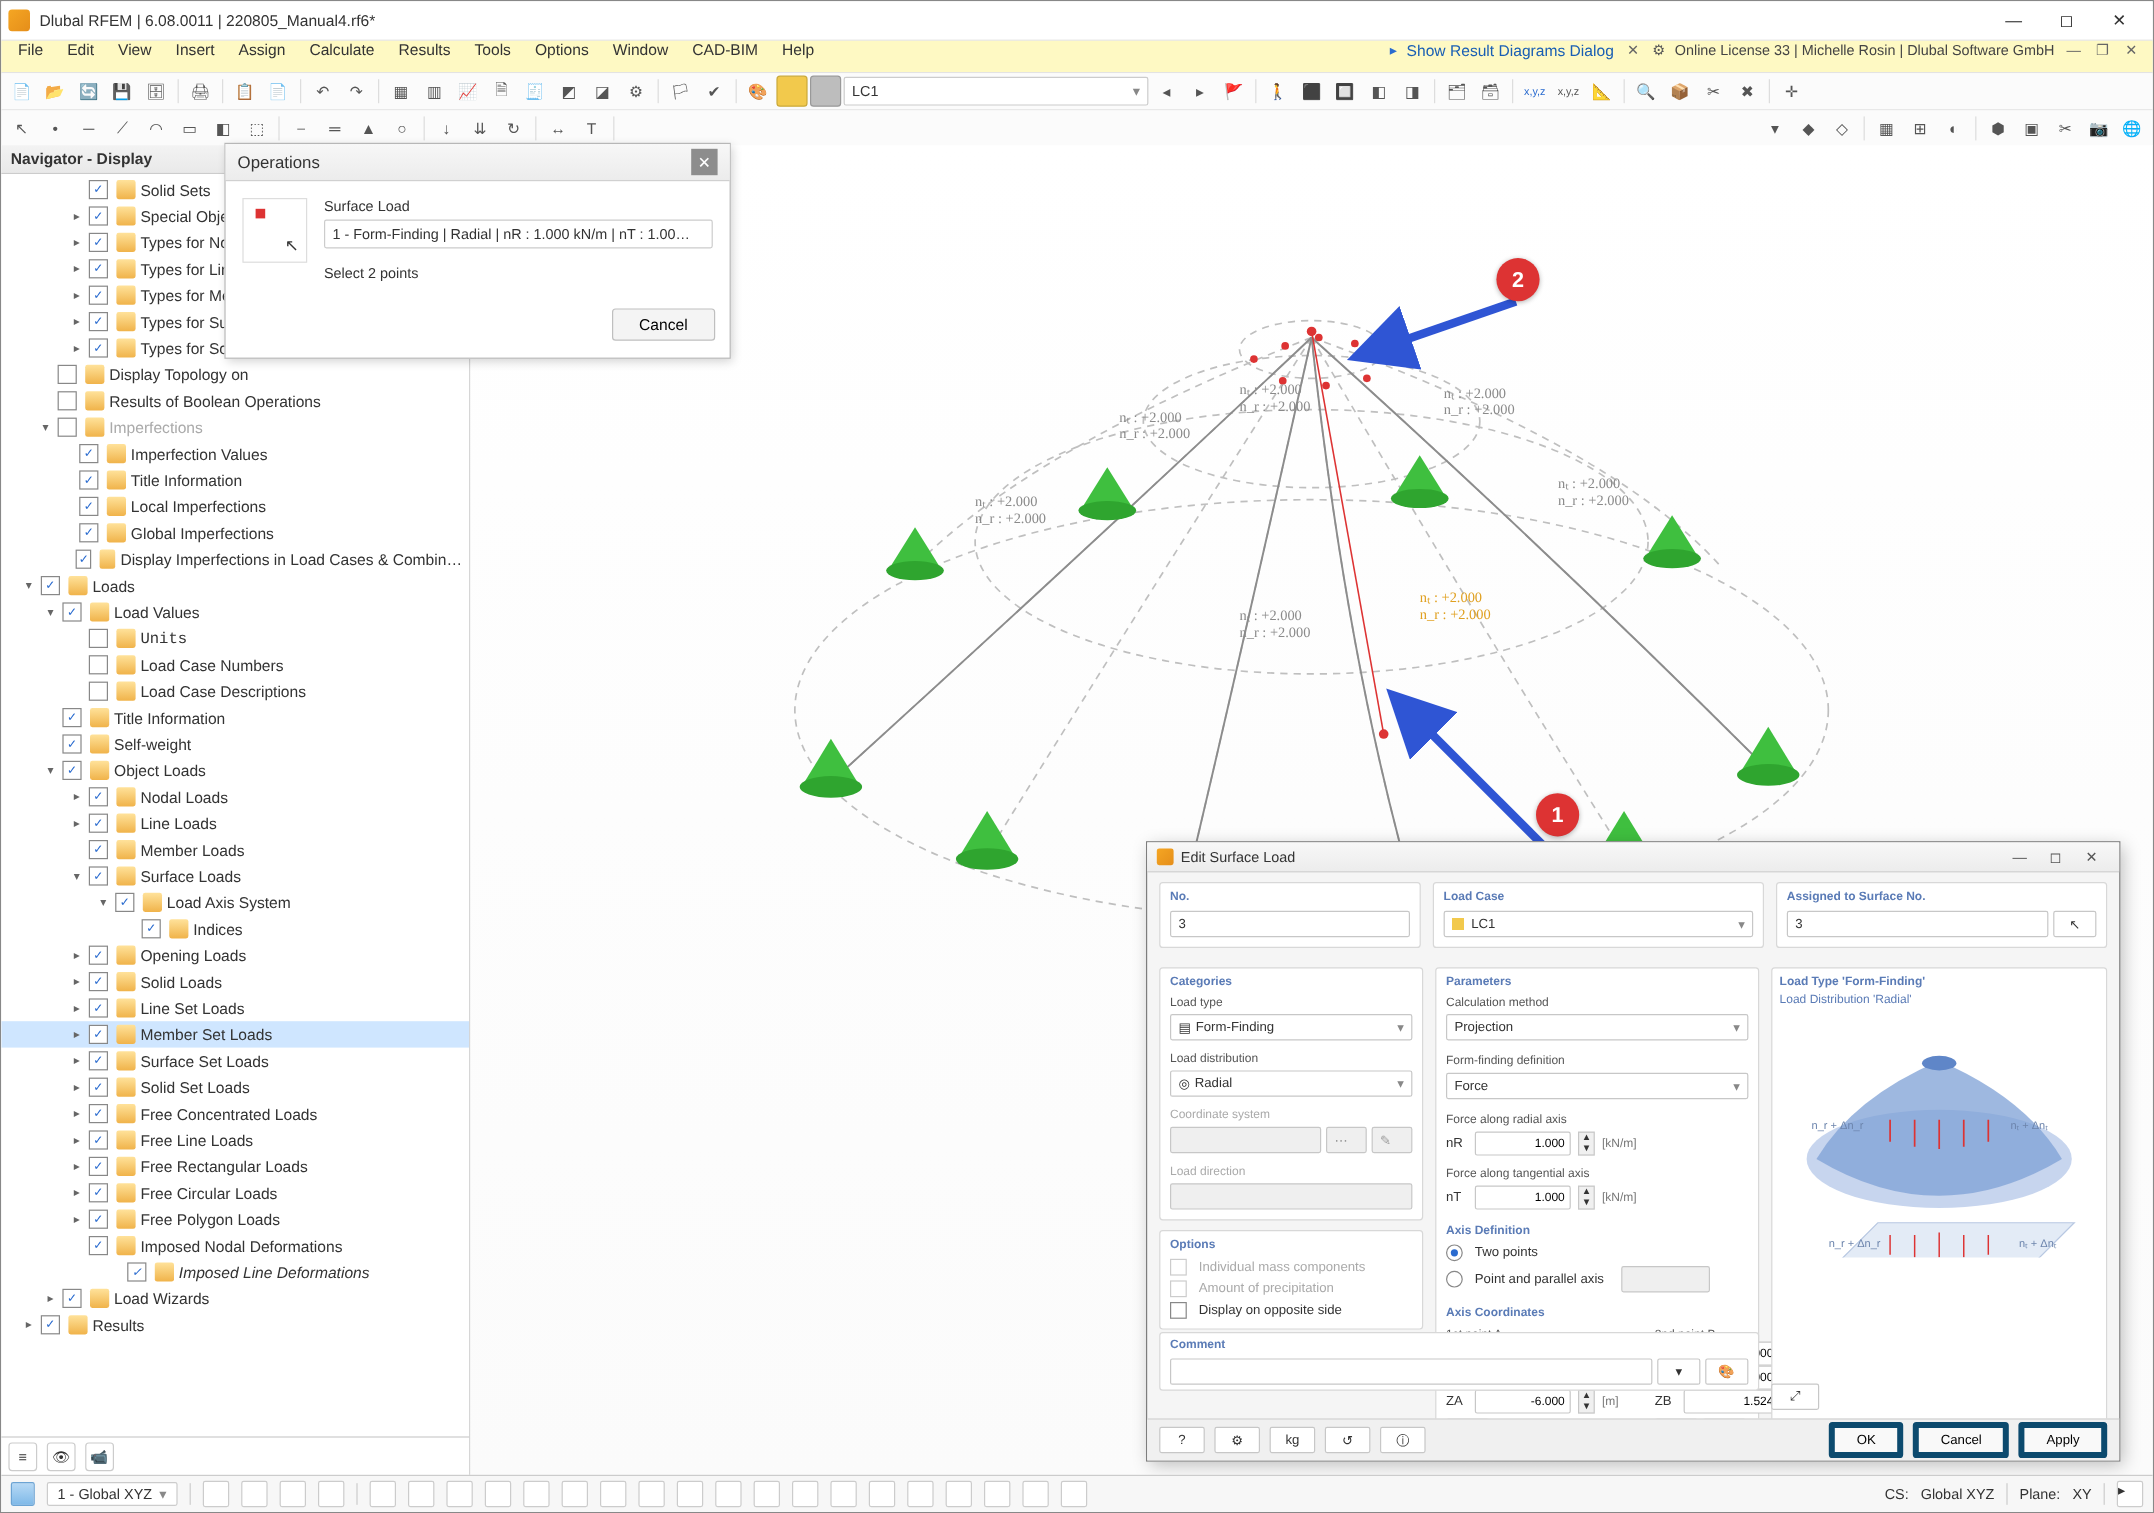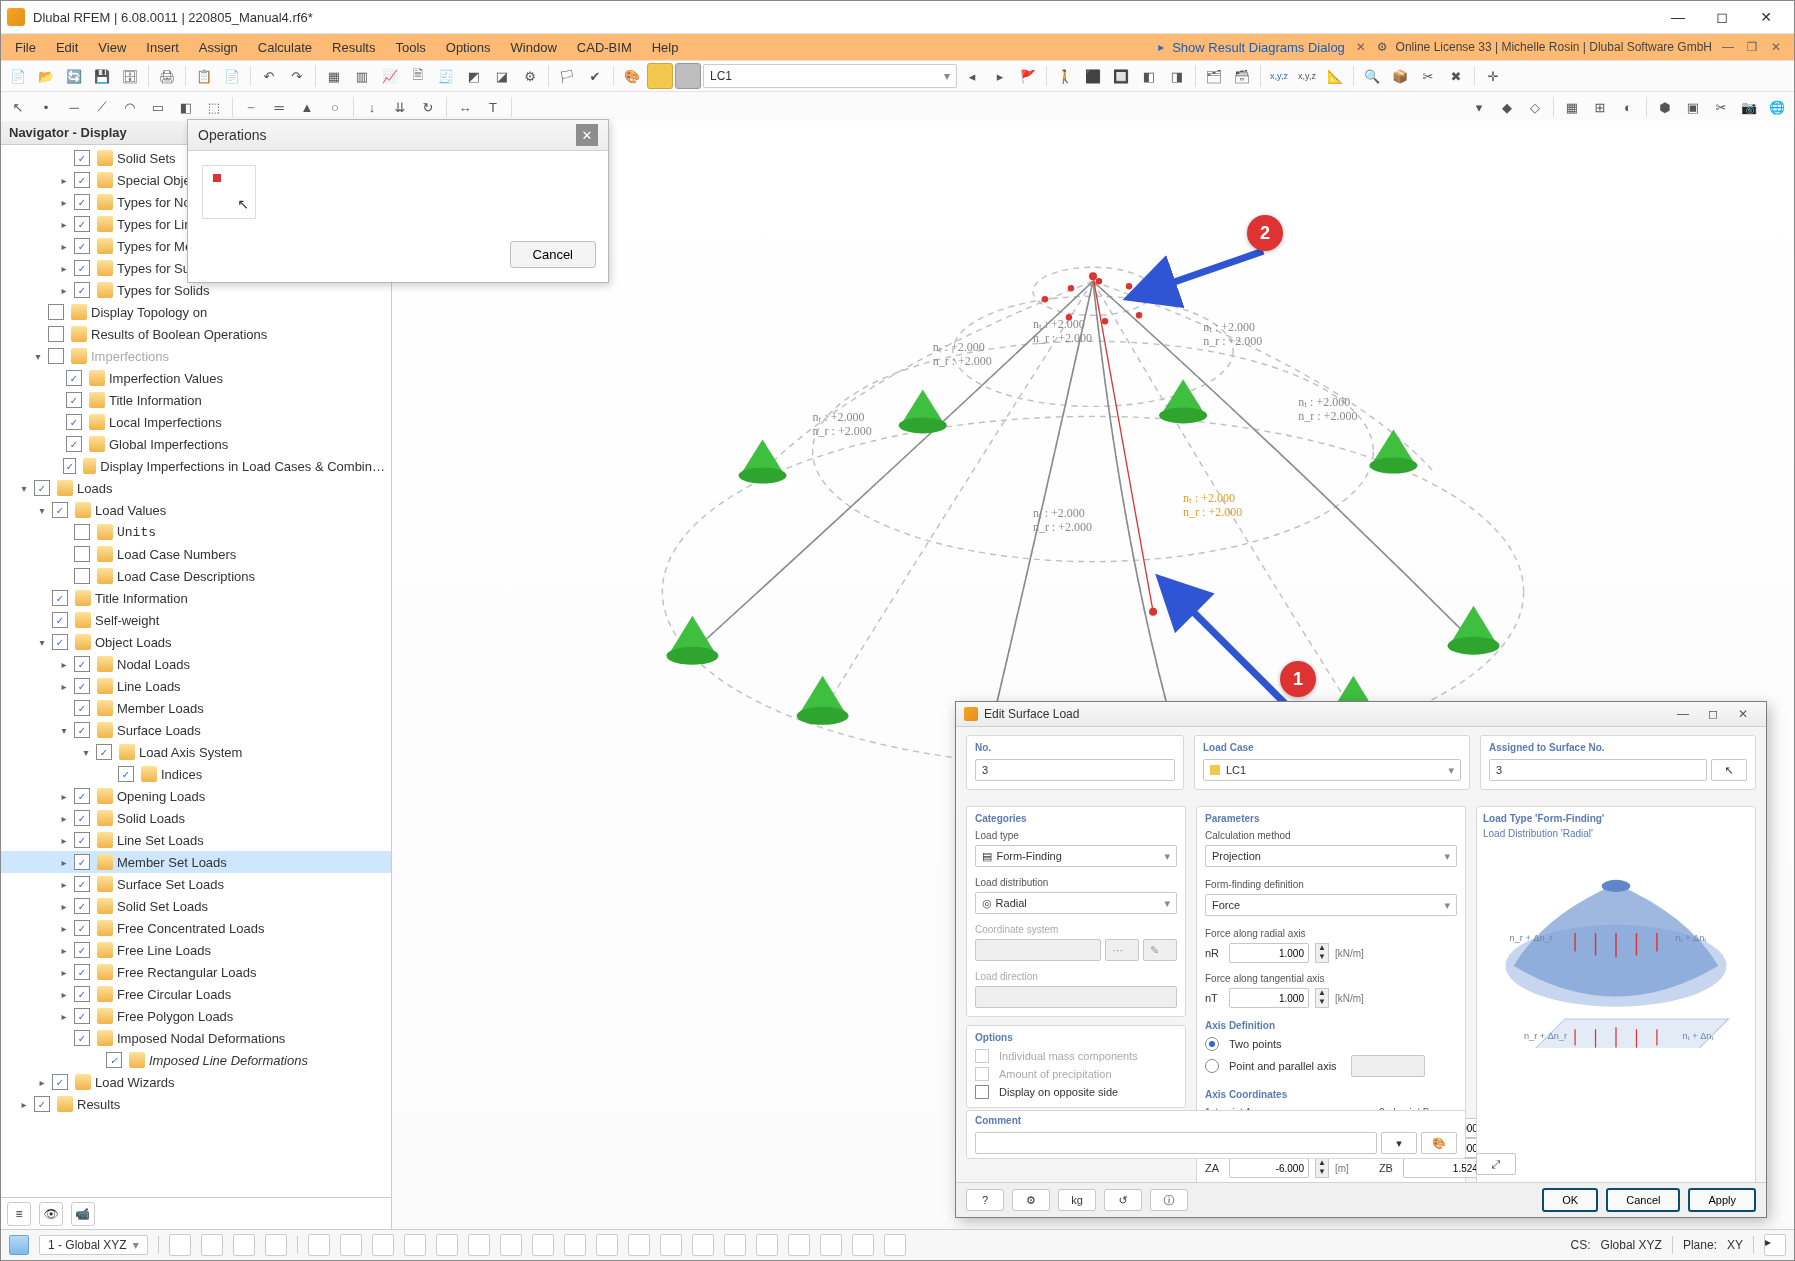--- a/index.html
+++ b/index.html
@@ -4,21 +4,21 @@
 <style>
   html,body{margin:0;padding:0;font-family:"Segoe UI",Tahoma,sans-serif;font-size:12px;color:#333;background:#fff;overflow:hidden}
   body{width:1795px;height:1261px;position:relative;border:1px solid #888;box-sizing:border-box;transform-origin:top left}
   
   .titlebar{height:32px;display:flex;align-items:center;padding:0 6px;background:#fff;border-bottom:1px solid #e3e3e3}
   .titlebar .appicon{width:18px;height:18px;background:linear-gradient(135deg,#f5a623,#e58e1a);border-radius:3px;margin-right:8px}
   .titlebar .title{flex:0 0 auto;font-size:13px}
   .titlebar .spacer{flex:1}
   .winbtn{width:44px;height:32px;display:flex;align-items:center;justify-content:center;font-size:14px;color:#333}
   
-  .menubar{height:26px;display:flex;align-items:center;padding:0 4px;background:#fdba74;border-bottom:1px solid #e3e3e3}
+  .menubar{height:26px;display:flex;align-items:flex-start;padding:0 4px;background:#fef9c3;border-bottom:1px solid #e3e3e3}
   .menuitem{padding:3px 10px;font-size:13px}
   .menubar .right{margin-left:auto;display:flex;align-items:center;gap:8px;padding-right:6px}
   .menubar .rightlink{color:#1a5fb4;font-size:13px}
   .menubar .closeDlg{width:16px;height:16px;display:flex;align-items:center;justify-content:center;font-size:12px;color:#666}
   
   .toolbar{height:30px;display:flex;align-items:center;padding:0 4px;gap:2px;background:#fbfbfb;border-bottom:1px solid #e3e3e3}
   .tbtn{width:24px;height:24px;border:1px solid transparent;border-radius:3px;display:flex;align-items:center;justify-content:center;font-size:13px;color:#555}
   .tsep{width:1px;height:20px;background:#ddd;margin:0 3px}
   .tcombo{height:22px;border:1px solid #ccc;border-radius:2px;background:#fff;display:flex;align-items:center;padding:0 6px;font-size:12px;min-width:50px}
   
@@ -68,21 +68,21 @@
   .dlg .rowline{display:flex;align-items:center;gap:6px}
   .dlg label.small{font-size:10px;color:#555}
   .dlg .numinp{width:70px;height:18px;border:1px solid #c7c7c7;border-radius:2px;background:#fff;text-align:right;padding:0 4px;font-size:10px}
   .dlg .unit{font-size:10px;color:#777}
   .dlg .spn{width:12px;height:18px;border:1px solid #c7c7c7;background:#f0f0f0;font-size:8px;display:flex;flex-direction:column}
   .dlg .spn span{flex:1;text-align:center;line-height:8px}
   .dlg .radio{width:12px;height:12px;border:1px solid #888;border-radius:50%;display:inline-flex;align-items:center;justify-content:center;margin-right:4px}
   .dlg .radio.on::after{content:"";width:6px;height:6px;background:#2a6bcf;border-radius:50%}
   .dlg .chkb{width:12px;height:12px;border:1px solid #888;background:#fff;display:inline-block;margin-right:4px}
   .dlg .footer{position:absolute;left:0;right:0;bottom:0;height:34px;border-top:1px solid #d2d2d2;display:flex;align-items:center;padding:0 10px;gap:8px;background:#f0f0f0}
-  .dlg .footer .fbtn{padding:4px 18px;border:2px solid #0c4a6e;background:#f9f9f9;border-radius:3px;font-size:11px}
+  .dlg .footer .fbtn{padding:4px 18px;border:5px solid #0c4a6e;background:#f9f9f9;border-radius:3px;font-size:11px}
   .dlg .preview{border:1px solid #d8d8d8;background:#fff;border-radius:3px;padding:6px;display:flex;flex-direction:column;gap:4px}
   
   .statusbar{position:absolute;left:0;right:0;bottom:0;height:30px;border-top:1px solid #ccc;background:#f7f7f7;display:flex;align-items:center;padding:0 8px;gap:10px;font-size:12px}
   .statusbar .combo{border:1px solid #ccc;background:#fff;padding:2px 8px;border-radius:2px;display:flex;align-items:center;gap:6px}
   .statusbar .sep{width:1px;height:18px;background:#ccc}
   .statusbar .mini{width:20px;height:20px;border:1px solid #ccc;border-radius:2px;background:#fff}
   .anno{position:absolute;width:36px;height:36px;border-radius:50%;background:#d33;color:#fff;display:flex;align-items:center;justify-content:center;font-size:18px;font-weight:700;box-shadow:0 1px 4px rgba(0,0,0,.3)}
 </style>
 </head>
 <body>
@@ -621,20 +621,25 @@
 
 <div class="assignPanel">
   <div class="aphdr">
     <span>Operations</span>
     <div class="x">✕</div>
   </div>
   <div class="apbody">
     <div class="cursorthumb">
       <span style="position:absolute;top:8px;left:10px;width:8px;height:8px;background:#d33"></span>
       <span style="position:absolute;bottom:6px;right:6px;font-size:14px">↖</span>
+    </div>
+    <div class="fields">
+      <div class="lbl">Surface Load</div>
+      <div class="val">1 - Form-Finding | Radial | nR : 1.000 kN/m | nT : 1.00…</div>
+      <div class="hint">Select 2 points</div>
     </div>
   </div>
   <div class="apfoot">
     <button>Cancel</button>
   </div>
 </div>
 
 <div class="dlg">
   <div class="dtitle">
     <div class="dicon"></div>

